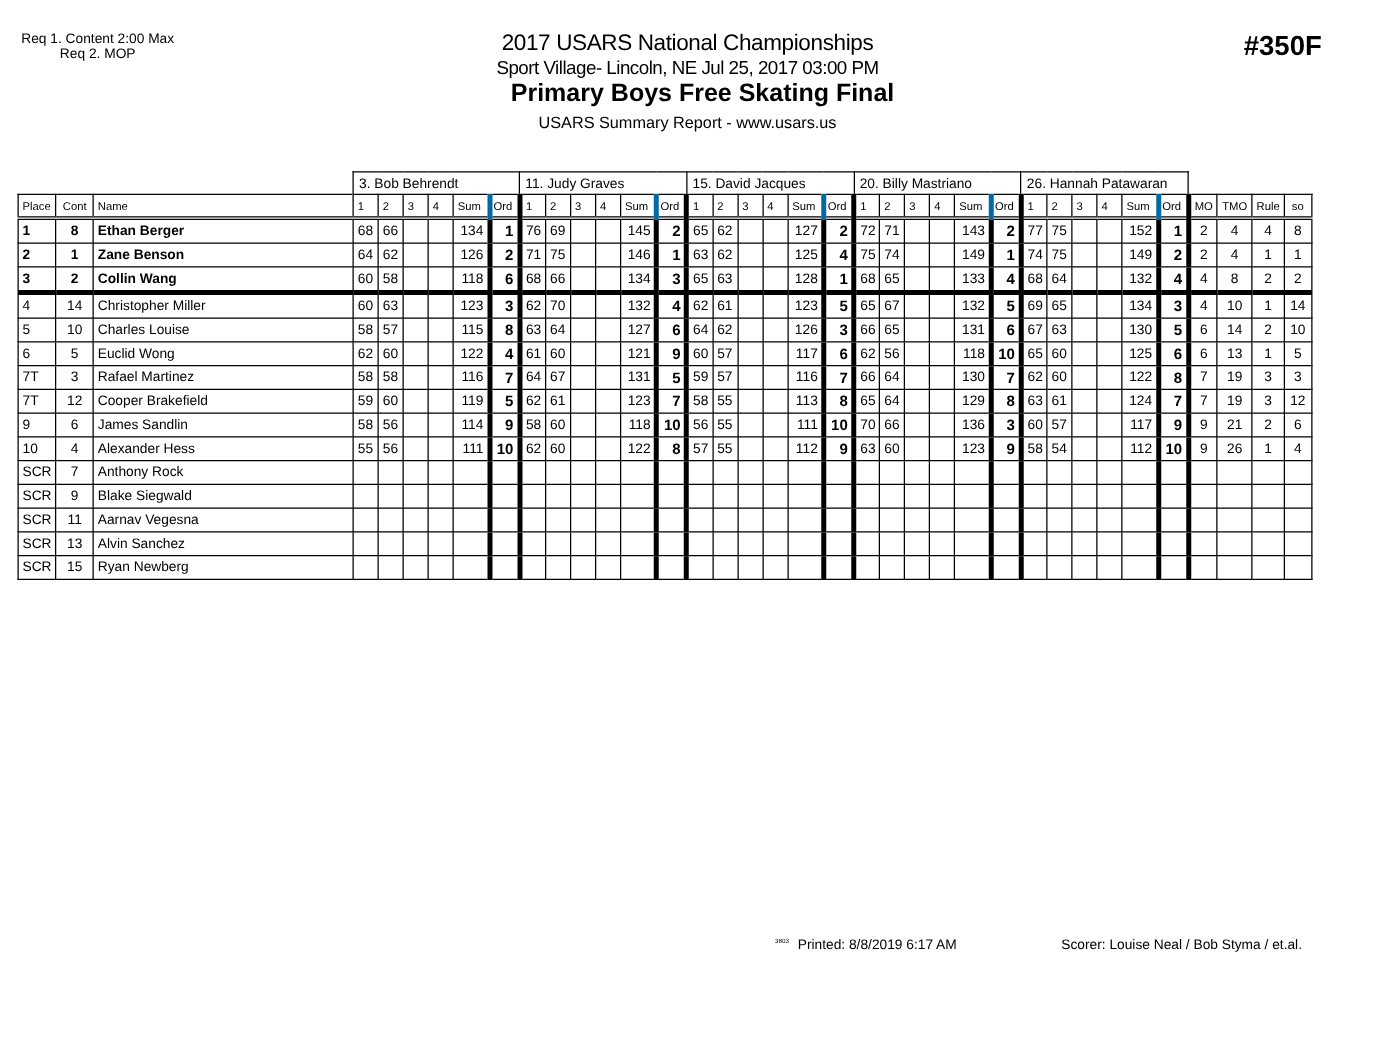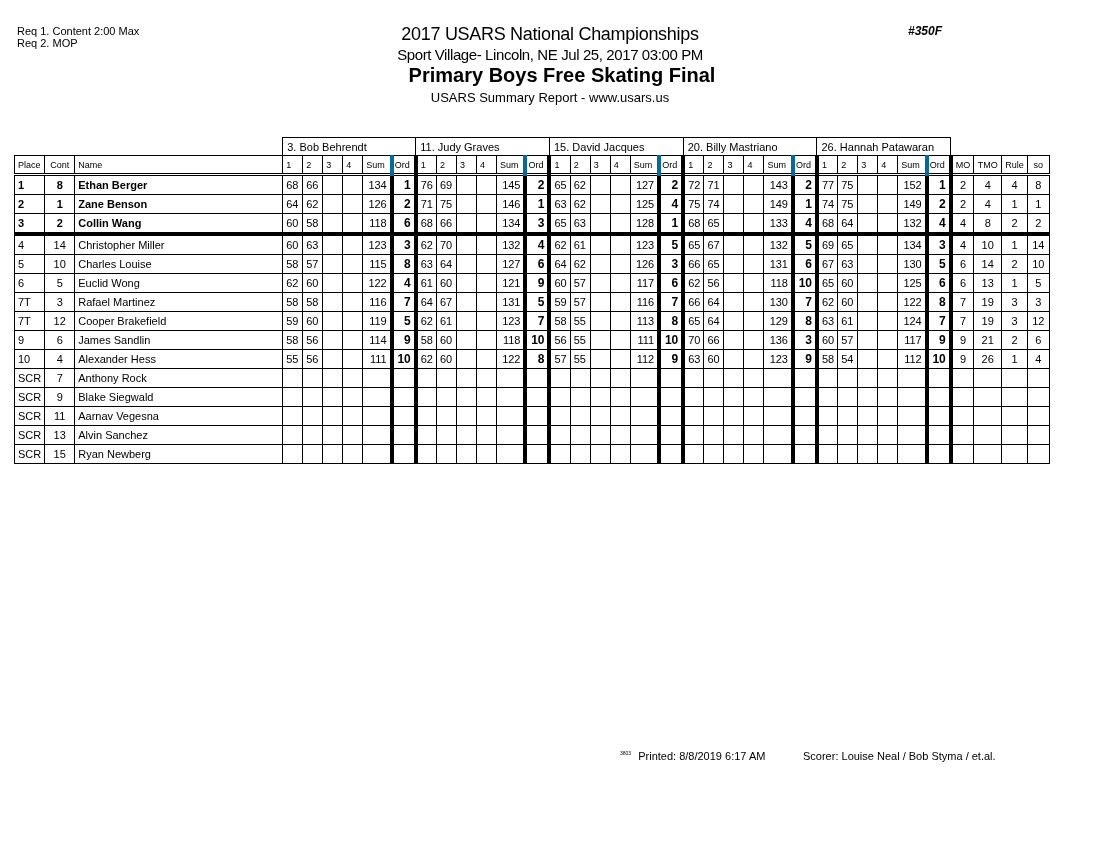--- a/index.html
+++ b/index.html
@@ -1,23 +1,23 @@
 <!DOCTYPE html>
 <html><head>
 <meta charset="utf-8">
 <style>
   html, body { margin:0; padding:0; background:#ffffff; }
   body { width:1100px; height:850px; position:relative; font-family:"Liberation Sans", sans-serif; color:#000; overflow:hidden; }
-  .req { position:absolute; left:17px; top:25px; font-size:11px; line-height:12px; }
+  .req { position:absolute; left:17px; top:25px; font-size:11px; line-height:12px;text-align:center; }
   .hdr { position:absolute; left:350px; width:400px; text-align:center; }
   .h1 { top:24px; font-size:18px; font-weight:normal; letter-spacing:-0.3px; }
   .h2 { top:46px; font-size:15px; letter-spacing:-0.4px; }
   .h3 { top:64px; font-size:20px; font-weight:bold; left:362px; }
   .h4 { top:90px; font-size:13px; }
-  .evno { position:absolute; left:908px; top:24px; font-size:12px; font-weight:bold;font-style:italic; }
+  .evno { position:absolute; left:995px; top:24px; font-size:22px; font-weight:bold; }
 
   table.grid { position:absolute; left:14px; top:137px; border-collapse:collapse; table-layout:fixed; font-size:11px; }
   table.grid td { height:18px; padding:0 3px; border:1px solid #000; white-space:nowrap; overflow:hidden; vertical-align:middle; }
   tr.jrow td { height:17px; font-size:11px; }
   tr.jrow td.blank { border:none; }
   tr.jrow td.judge { border-bottom:none; padding-left:4px; }
   tr.colhdr td { font-size:9px; height:17px; border-bottom:3px double #000;margin-top:11px; }
   td.num { text-align:right; }
   td.ctr { text-align:center; }
   td.ord { font-weight:bold; text-align:right; font-size:12px; border-left:4px solid #000 !important; border-right:4px solid #000 !important; }
@@ -717,13 +717,13 @@
         <td class="ctr score"></td>
         <td class="ctr score"></td>
       </tr>
     </tbody>
 </table>
 
 <div class="footer" style="left:620px;">
   <span class="tiny">3803</span>
   <span style="margin-left:4px;">Printed:  8/8/2019  6:17 AM</span>
 </div>
-<div class="footer" style="left:803px;">Scorer:   Louise Neal / Bob Styma / et.al.</div>
+<div class="footer" style="left:849px;">Scorer:   Louise Neal / Bob Styma / et.al.</div>
 
 </body></html>

